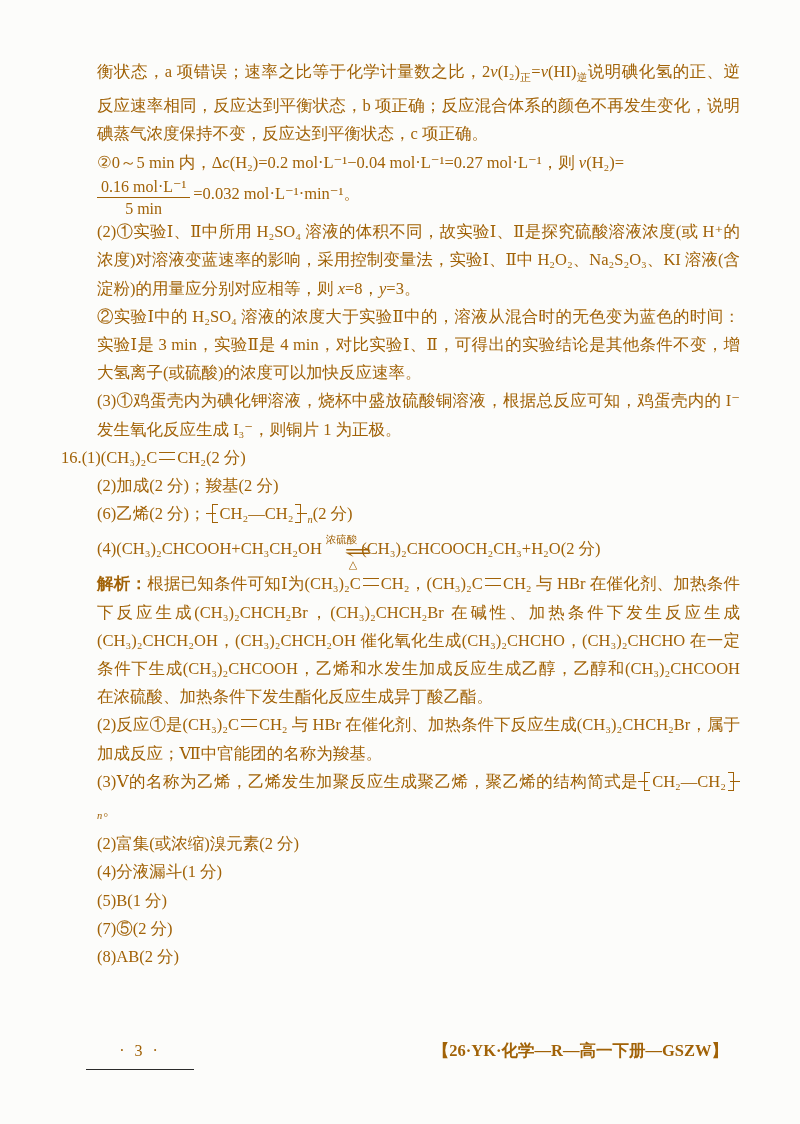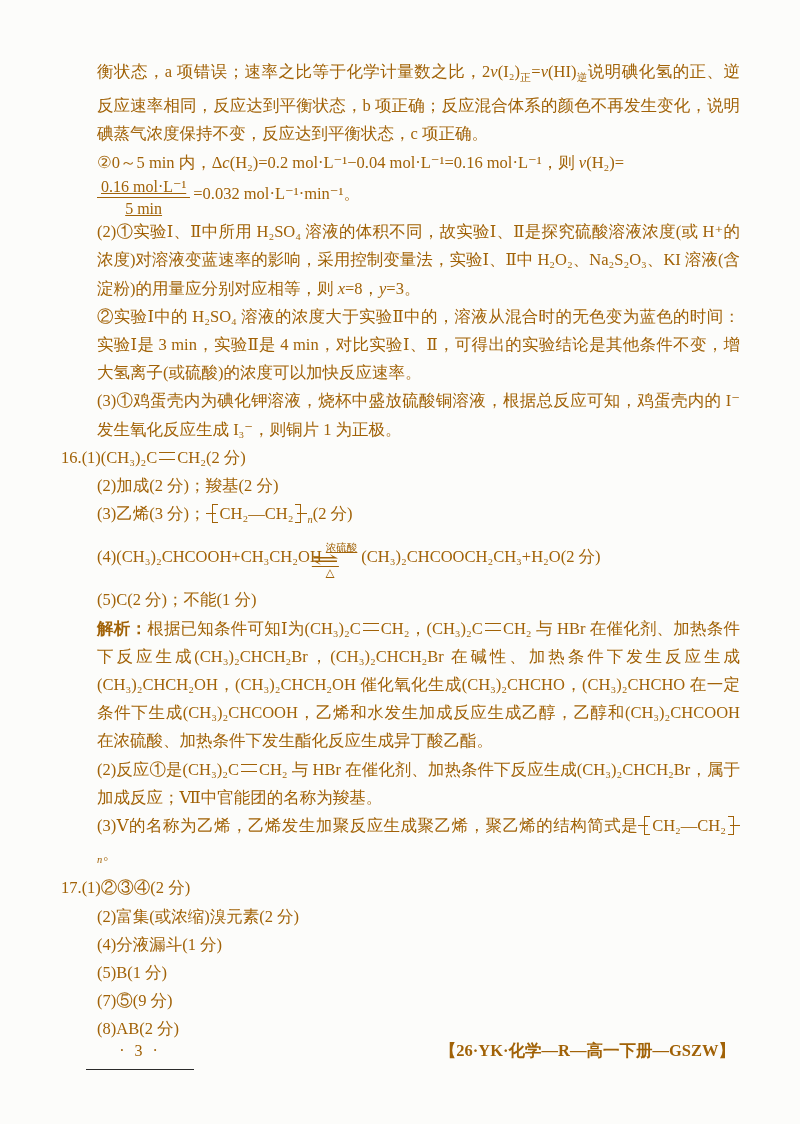--- a/index.html
+++ b/index.html
@@ -9,60 +9,58 @@
     background:#fcfcfa;color:#a16207;
     font-family:"Liberation Serif","DejaVu Serif",serif;
   }
   .doc{position:absolute;left:0;top:58px;right:0;}
   .blk{margin:0 60px 0 97px;font-size:16.5px;line-height:28.2px;text-align:justify;}
   .q{text-indent:-36px;}
   .nowrap{white-space:nowrap;text-align:left;}
   .it{font-style:italic;}
   .bd{font-weight:bold;}
   .sb{font-size:10.5px;vertical-align:-4px;}
-  .frac{display:inline-block;vertical-align:-15px;text-align:center;line-height:1.2;font-size:16px;margin-right:3px;text-indent:0;text-decoration:underline;}
+  .frac{display:inline-block;vertical-align:-15px;text-align:center;line-height:1.2;font-size:16px;margin-right:3px;text-indent:0;}
   .frac .num{display:block;border-bottom:1.2px solid currentColor;padding:0 4px 1px;}
   .frac .den{display:block;padding-top:1px;}
-  .ou{display:inline-block;vertical-align:-14px;text-align:left;line-height:1;margin:8px 4px;text-indent:0;text-decoration:underline;}
+  .ou{display:inline-block;vertical-align:-14px;text-align:right;line-height:1;margin:0 4px;text-indent:0;}
   .ou-top{display:block;font-size:10.5px;line-height:11px;}
   .ou-mid{display:block;font-size:17px;line-height:13px;transform:scaleX(1.9);}
   .ou-bot{display:block;font-size:11px;line-height:12px;}
   .db{display:inline-block;width:16px;height:6px;border-top:1.5px solid currentColor;border-bottom:1.5px solid currentColor;vertical-align:3px;margin:0 2px;}
   .deq{display:inline-block;width:26px;height:6px;border-top:1.5px solid currentColor;border-bottom:1.5px solid currentColor;vertical-align:3px;margin:0 3px;}
   .plb,.prb{display:inline-block;width:14px;height:21px;position:relative;vertical-align:-5px;}
   .plb::before{content:"";position:absolute;left:6px;right:2px;top:1px;bottom:1px;border-left:1.5px solid currentColor;border-top:1.5px solid currentColor;border-bottom:1.5px solid currentColor;}
   .plb::after{content:"";position:absolute;left:0;width:10px;top:10px;border-top:1.5px solid currentColor;}
   .prb::before{content:"";position:absolute;right:6px;left:2px;top:1px;bottom:1px;border-right:1.5px solid currentColor;border-top:1.5px solid currentColor;border-bottom:1.5px solid currentColor;}
   .prb::after{content:"";position:absolute;right:0;width:10px;top:10px;border-top:1.5px solid currentColor;}
   .footer-page{position:absolute;left:92px;top:1042px;width:96px;text-align:center;font-size:16px;letter-spacing:3px;}
   .footer-rule{position:absolute;left:86px;top:1069px;width:108px;border-top:1.3px solid #2a2a2a;}
-  .footer-code{position:absolute;right:65px;top:1040px;font-size:16.5px;font-weight:bold;}
+  .footer-code{position:absolute;right:72px;top:1040px;font-size:16.5px;font-weight:bold;}
 </style>
 </head>
 <body>
 
 <div class="page">
   <div class="doc">
       <p class="blk body"><span>衡状态，a 项错误；速率之比等于化学计量数之比，2</span><span class="it">v</span><span>(I₂)</span><span class="sb">正</span><span>=</span><span class="it">v</span><span>(HI)</span><span class="sb">逆</span><span>说明碘化氢的正、逆反应速率相同，反应达到平衡状态，b 项正确；反应混合体系的颜色不再发生变化，说明碘蒸气浓度保持不变，反应达到平衡状态，c 项正确。</span></p>
-      <p class="blk body"><span>②0～5 min 内，Δ</span><span class="it">c</span><span>(H₂)=0.2 mol·L⁻¹−0.04 mol·L⁻¹=0.16 mol·L⁻¹，则 </span><span class="it">v</span><span>(H₂)=</span></p>
+      <p class="blk body"><span>②0～5 min 内，Δ</span><span class="it">c</span><span>(H₂)=0.2 mol·L⁻¹−0.04 mol·L⁻¹=0.27 mol·L⁻¹，则 </span><span class="it">v</span><span>(H₂)=</span></p>
       <p class="blk body"><span class="frac"><span class="num">0.16 mol·L⁻¹</span><span class="den">5 min</span></span><span>=0.032 mol·L⁻¹·min⁻¹。</span></p>
       <p class="blk body"><span>(2)①实验Ⅰ、Ⅱ中所用 H₂SO₄ 溶液的体积不同，故实验Ⅰ、Ⅱ是探究硫酸溶液浓度(或 H⁺的浓度)对溶液变蓝速率的影响，采用控制变量法，实验Ⅰ、Ⅱ中 H₂O₂、Na₂S₂O₃、KI 溶液(含淀粉)的用量应分别对应相等，则 </span><span class="it">x</span><span>=8，</span><span class="it">y</span><span>=3。</span></p>
       <p class="blk body"><span>②实验Ⅰ中的 H₂SO₄ 溶液的浓度大于实验Ⅱ中的，溶液从混合时的无色变为蓝色的时间：实验Ⅰ是 3 min，实验Ⅱ是 4 min，对比实验Ⅰ、Ⅱ，可得出的实验结论是其他条件不变，增大氢离子(或硫酸)的浓度可以加快反应速率。</span></p>
       <p class="blk body"><span>(3)①鸡蛋壳内为碘化钾溶液，烧杯中盛放硫酸铜溶液，根据总反应可知，鸡蛋壳内的 I⁻ 发生氧化反应生成 I₃⁻，则铜片 1 为正极。</span></p>
       <p class="blk q"><span>16.(1)(CH₃)₂C</span><span class="db"></span><span>CH₂(2 分)</span></p>
       <p class="blk body"><span>(2)加成(2 分)；羧基(2 分)</span></p>
-      <p class="blk body"><span>(3)乙烯(3 分)；</span><span class="plb"></span><span>CH₂—CH₂</span><span class="prb"></span><span class="sb it">n</span><span>(2 分)</span></p>
+      <p class="blk body"><span>(6)乙烯(2 分)；</span><span class="plb"></span><span>CH₂—CH₂</span><span class="prb"></span><span class="sb it">n</span><span>(2 分)</span></p>
       <p class="blk body nowrap"><span>(4)(CH₃)₂CHCOOH+CH₃CH₂OH</span><span class="ou"><span class="ou-top">浓硫酸</span><span class="ou-mid">⇌</span><span class="ou-bot">△</span></span><span>(CH₃)₂CHCOOCH₂CH₃+H₂O(2 分)</span></p>
-      <p class="blk body"><span>(5)C(2 分)；不能(1 分)</span></p>
       <p class="blk body"><span class="bd">解析：</span><span>根据已知条件可知Ⅰ为(CH₃)₂C</span><span class="db"></span><span>CH₂，(CH₃)₂C</span><span class="db"></span><span>CH₂ 与 HBr 在催化剂、加热条件下反应生成(CH₃)₂CHCH₂Br，(CH₃)₂CHCH₂Br 在碱性、加热条件下发生反应生成(CH₃)₂CHCH₂OH，(CH₃)₂CHCH₂OH 催化氧化生成(CH₃)₂CHCHO，(CH₃)₂CHCHO 在一定条件下生成(CH₃)₂CHCOOH，乙烯和水发生加成反应生成乙醇，乙醇和(CH₃)₂CHCOOH 在浓硫酸、加热条件下发生酯化反应生成异丁酸乙酯。</span></p>
       <p class="blk body"><span>(2)反应①是(CH₃)₂C</span><span class="db"></span><span>CH₂ 与 HBr 在催化剂、加热条件下反应生成(CH₃)₂CHCH₂Br，属于加成反应；Ⅶ中官能团的名称为羧基。</span></p>
       <p class="blk body"><span>(3)Ⅴ的名称为乙烯，乙烯发生加聚反应生成聚乙烯，聚乙烯的结构简式是</span><span class="plb"></span><span>CH₂—CH₂</span><span class="prb"></span><span class="sb it">n</span><span>。</span></p>
-      <p class="blk q"><span>17.(1)②③④(2 分)</span></p>
       <p class="blk body"><span>(2)富集(或浓缩)溴元素(2 分)</span></p>
       <p class="blk body"><span>(4)分液漏斗(1 分)</span></p>
       <p class="blk body"><span>(5)B(1 分)</span></p>
-      <p class="blk body"><span>(7)⑤(9 分)</span></p>
+      <p class="blk body"><span>(7)⑤(2 分)</span></p>
       <p class="blk body"><span>(8)AB(2 分)</span></p>
     </div>
   <div class="footer-page">· 3 ·</div>
   <div class="footer-rule"></div>
   <div class="footer-code">【26·YK·化学—R—高一下册—GSZW】</div>
 </div>
 
 </body></html>

